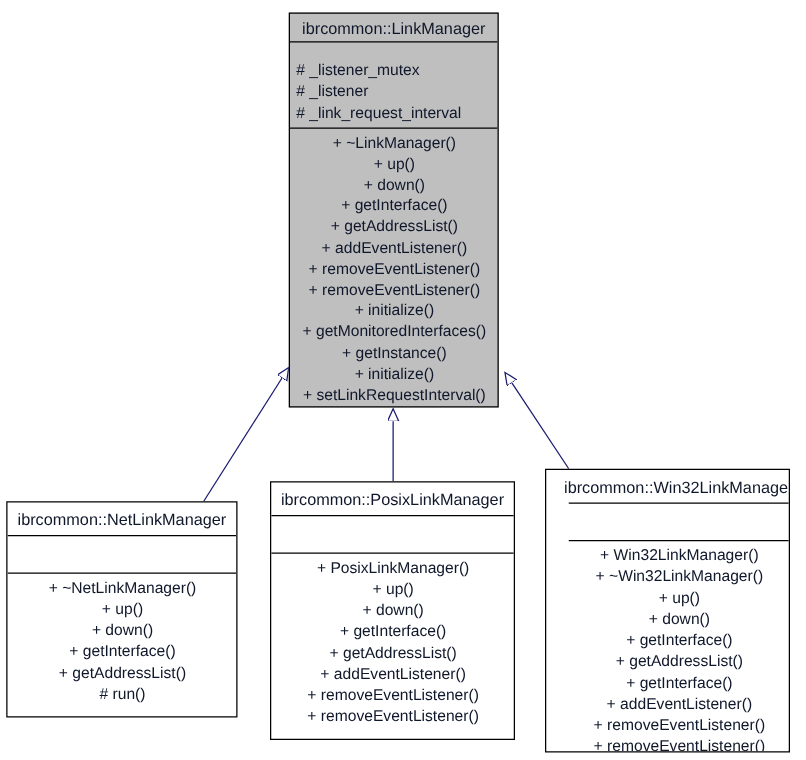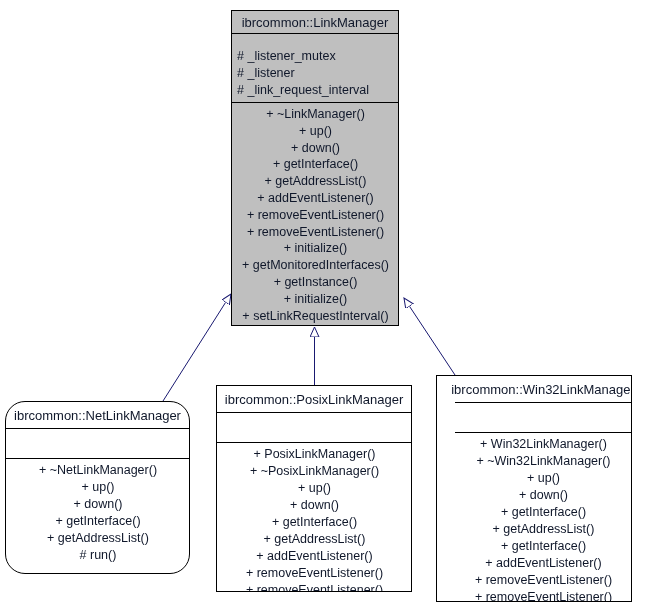--- a/index.html
+++ b/index.html
@@ -48,21 +48,21 @@
   .row {
     line-height: 17px;
     white-space: nowrap;
   }
   
   .box-base { left: 231px; top: 10px; width: 168px; height: 316px; background: #bfbfbf; }
   .box-base .title { height: 23px; }
   .box-base .attrs { height: 57px; }
   .box-base .methods .row { line-height: 16.8px; }
   
-  .box-net   { left: 5px;   top: 401px; width: 185px; height: 173px; border-radius: 20px; }
+  .box-net   { left: 5px;   top: 401px; width: 185px; height: 173px; }
   .box-net   .title { height: 27px; }
   .box-net   .attrs { height: 18px; }
   .box-posix { left: 216px; top: 385px; width: 196px; height: 207px; }
   .box-posix .title { height: 27px; }
   .box-posix .attrs { height: 18px; }
   .box-win32 { left: 436px; top: 375px; width: 196px; height: 227px; padding-left: 18px; }
   .box-win32 .title { height: 27px; }
   .box-win32 .attrs { height: 18px; }
   .arrow-layer {
     position: absolute;
@@ -121,21 +121,20 @@
       <div class="row">+ getAddressList()</div>
       <div class="row"># run()</div>
     </div>
   </div>
 
   <div class="uml-box box-posix">
     <div class="title">ibrcommon::PosixLinkManager</div>
     <div class="attrs"></div>
     <div class="methods">
       <div class="row">+ PosixLinkManager()</div>
-      <div class="row">+ ~PosixLinkManager()</div>
       <div class="row">+ up()</div>
       <div class="row">+ down()</div>
       <div class="row">+ getInterface()</div>
       <div class="row">+ getAddressList()</div>
       <div class="row">+ addEventListener()</div>
       <div class="row">+ removeEventListener()</div>
       <div class="row">+ removeEventListener()</div>
     </div>
   </div>
 

